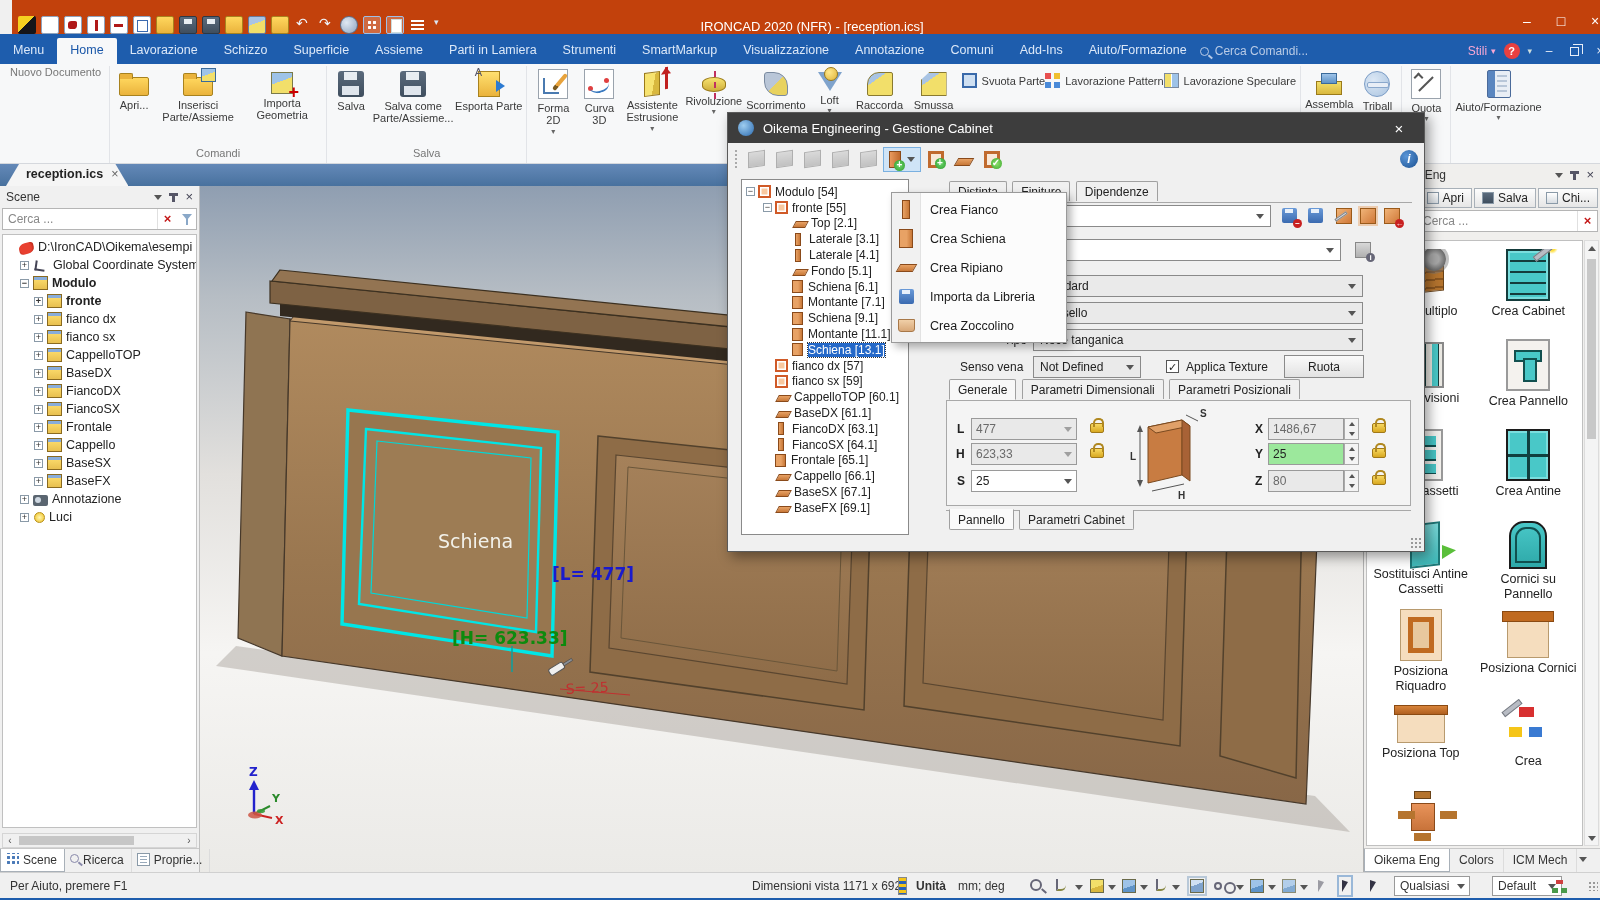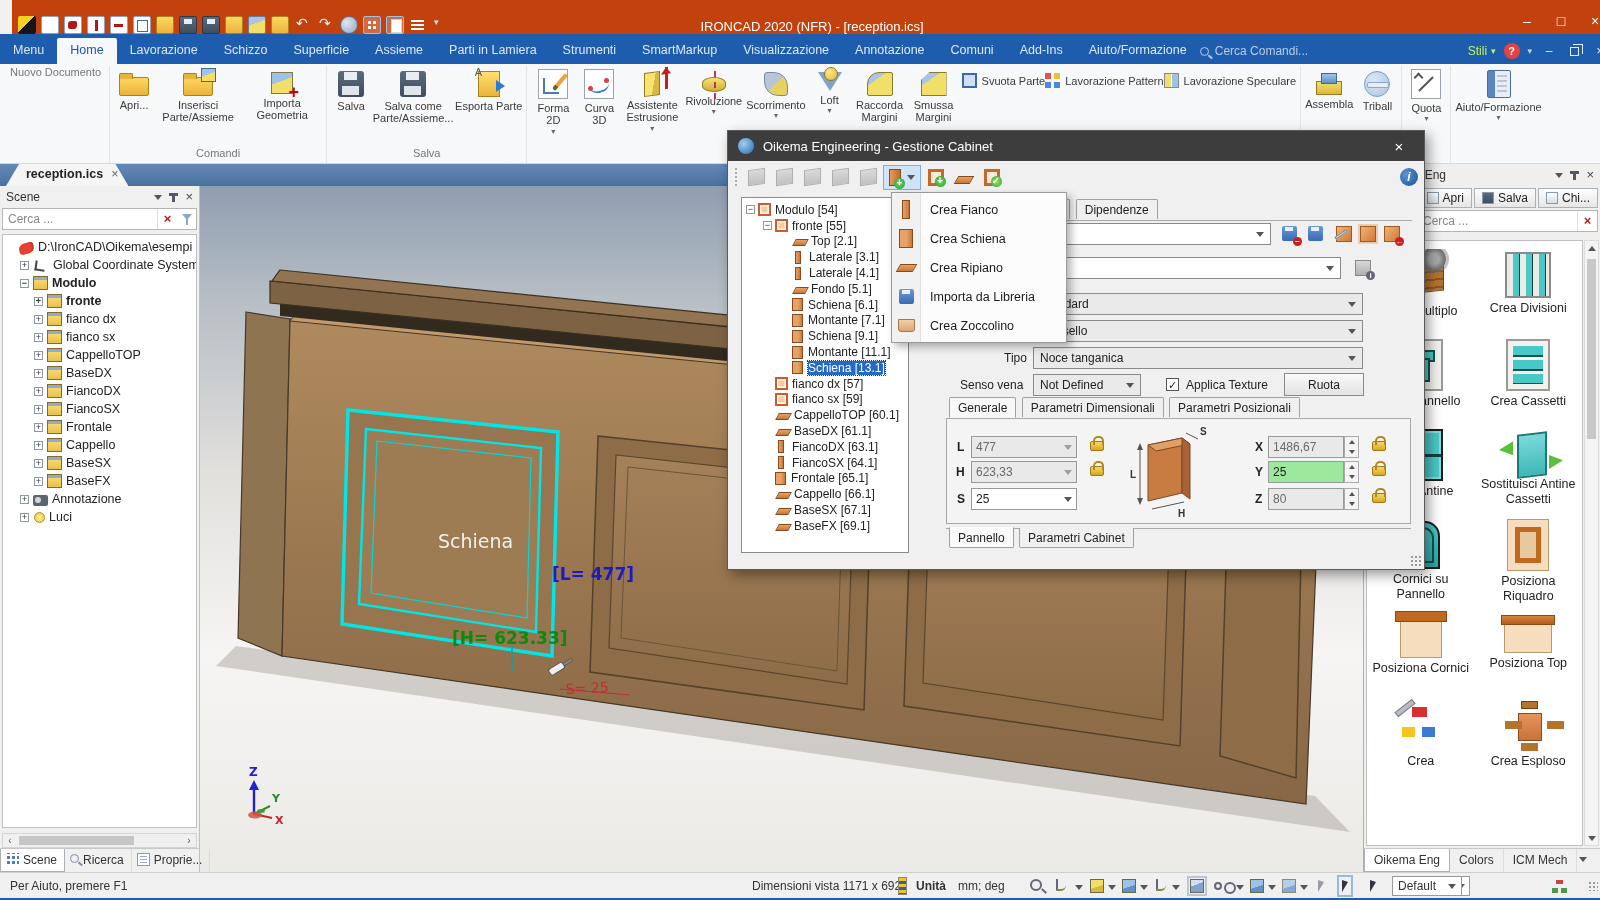--- a/index.html
+++ b/index.html
@@ -34,21 +34,21 @@
 #wcontrols{margin-left:auto;display:flex}
 .wc{width:34px;height:26px;display:flex;align-items:center;justify-content:center;font-size:14px;color:#fff}
 
 #tabrow{position:absolute;left:0;top:34px;width:1600px;height:30px;background:#1e5dad;display:flex;align-items:flex-end;color:#dce8f8;z-index:5}
 .rtab{height:26px;padding:5px 13px 0 13px;font-size:12.5px;white-space:nowrap}
 .rtab.active{background:#f7f8f9;color:#1a57a8;border-radius:2px 2px 0 0}
 #tr-right{margin-left:auto;display:flex;align-items:center;gap:8px;padding-right:8px;height:26px}
 #cmd-search{display:flex;align-items:center;gap:6px;color:#b9cbe6;width:260px}
 .mag{width:9px;height:9px;border:1.5px solid #b9cbe6;border-radius:50%;position:relative}
 .mag::after{content:"";position:absolute;left:7px;top:8px;width:5px;height:1.5px;background:#b9cbe6;transform:rotate(40deg)}
-#stili{display:flex;align-items:center;gap:4px;color:#bef264}
+#stili{display:flex;align-items:center;gap:4px;color:#f9a8d4}
 .helpc{width:16px;height:16px;border-radius:50%;background:#e84040;color:#fff;text-align:center;line-height:16px;font-weight:bold;font-size:11px}
 .dwc{width:18px;text-align:center;color:#e8eef8;font-size:12px}
 .resticon{width:9px;height:9px;border:1px solid #e8eef8;position:relative;margin:0 4px}
 .resticon::after{content:"";position:absolute;left:2px;top:-4px;width:9px;height:9px;border:1px solid #e8eef8;border-left:none;border-bottom:none}
 
 #ribbon{position:absolute;left:0;top:64px;width:1600px;height:100px;background:#f7f8f9;border-bottom:1px solid #d5d8dd;display:flex;padding:2px 2px 0 2px;z-index:4}
 .rgroup{display:flex;flex-direction:column;border-right:1px solid #e2e4e8;padding:0 2px}
 .rbtns{display:flex;flex:1;align-items:flex-start}
 .glabel{height:16px;font-size:11px;color:#777;text-align:center;white-space:nowrap;padding:0 6px}
 .rbtn{display:flex;flex-direction:column;align-items:center;min-width:44px;max-width:84px;padding:3px 2px 0 2px;font-size:11px;color:#3a3a3a;text-align:center;line-height:1.12}
@@ -193,21 +193,21 @@
 .cat-esploso{background:#fff}
 .cat-esploso::before{content:"";position:absolute;left:15px;top:14px;width:22px;height:26px;background:linear-gradient(#e8935a,#c8733a);border:1px solid #8a4a1a}
 .cat-esploso::after{content:"";position:absolute;left:18px;top:2px;width:15px;height:6px;background:#b5742e;border:1px solid #6a4318;box-shadow:0 42px 0 #b5742e,-16px 20px 0 #b5742e,26px 20px 0 #b5742e}
 #catsb{position:absolute;top:76px;right:1px;width:15px;bottom:26px;background:#f4f4f4;border:1px solid #dcdcdc;display:flex;flex-direction:column;align-items:center}
 #catsb .thumbv{width:9px;background:#c8c8c8;flex:0 0 180px;margin-top:4px}
 #catsb .ar{height:14px;display:flex;align-items:center}
 #catsb .sp{flex:1}
 #cattabs .ptab{padding:4px 9px 0 9px}
 #cattabs .carr{margin:8px 2px 0 2px}
 
-#dialog{position:absolute;left:727px;top:130px;width:698px;height:440px;background:#f0f0f0;border:1px solid #5a5a5a;box-shadow:4px 5px 12px rgba(0,0,0,.4);z-index:50;font-size:12px}
+#dialog{position:absolute;left:727px;top:112px;width:698px;height:440px;background:#f0f0f0;border:1px solid #5a5a5a;box-shadow:4px 5px 12px rgba(0,0,0,.4);z-index:50;font-size:12px}
 #dtitle{height:30px;background:#3d3d3d;color:#fff;display:flex;align-items:center;padding:0 10px;font-size:13px}
 .dglobe{width:16px;height:16px;border-radius:50%;background:radial-gradient(circle at 35% 35%,#9ecdf0,#2a6ab0);margin-right:9px;flex:none}
 #dtitle .dx{margin-left:auto;width:30px;text-align:center;font-size:15px}
 #dtoolbar{position:absolute;left:0;top:30px;right:0;height:32px;display:flex;align-items:center;padding:0 6px;gap:1px}
 .tgrip{width:4px;height:20px;background:radial-gradient(circle 1px,#aaa 1px,transparent 1.2px) 0 0/4px 4px;margin-right:4px}
 .dtbi{width:27px;height:25px;position:relative;border:1px solid transparent;display:flex;align-items:center;justify-content:center;gap:1px}
 .dtbi.act{background:#cfe4f7;border:1px solid #7ab0e0}
 .gi{width:17px;height:16px;background:linear-gradient(#d2d2d2,#b2b2b2);border:1px solid #9a9a9a;transform:skewY(-8deg);opacity:.75}
 .op{width:12px;height:17px;background:linear-gradient(90deg,#e89a5e,#c06a2e);border:1px solid #8a4a1a;position:relative}
 .op.wide{width:16px;background:#f8e8d8;border:3px solid #c06a2e}
@@ -750,20 +750,24 @@
     <span class="redx">×</span>
   </div>
   <div id="catlist">
     <div id="catgrid">
 
         <div class="cat-item">
           <span class="cat-icon cat-multiplo"></span>
           <span style="max-width:104px">Crea Multiplo</span>
         </div>
 
+        <div class="cat-item">
+          <span class="cat-icon cat-cabinet"></span>
+          <span style="max-width:104px">Crea Cabinet</span>
+        </div>
 
         <div class="cat-item">
           <span class="cat-icon cat-divisioni"></span>
           <span style="max-width:104px">Crea Divisioni</span>
         </div>
 
         <div class="cat-item">
           <span class="cat-icon cat-pannello"></span>
           <span style="max-width:104px">Crea Pannello</span>
         </div>
@@ -1200,20 +1204,20 @@
   <span class="carr" style="position:absolute;left:1268px;top:12px"></span>
   <span class="sbi cube b" style="left:1282px;opacity:.75"></span>
   <span class="carr" style="position:absolute;left:1300px;top:12px"></span>
   <span class="sbi sb-cursor" style="left:1318px;opacity:.45"></span>
   <span class="sbi sb-cursor press" style="left:1342px"></span>
   <span class="sbi sb-cursor" style="left:1370px"></span>
   <div class="sbcombo" style="left:1394px;width:76px">
       <span>Qualsiasi</span>
       <span class="carr" style="margin-left:auto"></span>
     </div>
-  <div class="sbcombo" style="left:1392px;width:70px">
+  <div class="sbcombo" style="left:1492px;width:70px">
       <span>Default</span>
       <span class="carr" style="margin-left:auto"></span>
     </div>
   <span class="sbi sb-tree" style="left:1552px"></span>
   <span class="sbar-grip"></span>
 </div>
 <div id="winborder"></div>
 
 </body></html>

